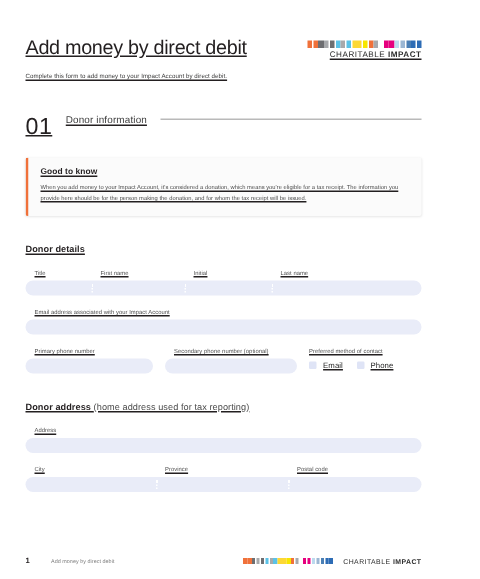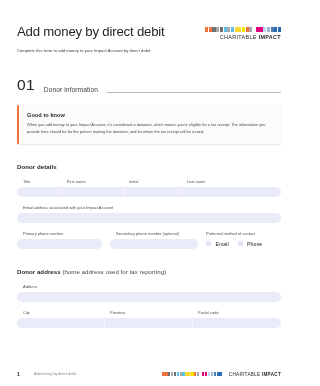--- a/index.html
+++ b/index.html
@@ -14,20 +14,21 @@
     color: #231f20;
     overflow: hidden;
     position: relative;
   }
   .page {
     width: 298px;
     height: 386px;
     box-sizing: border-box;
     padding: 0 17px;
     position: relative;
+    text-decoration: underline;
   }
 
   
   .header {
     display: flex;
     align-items: flex-start;
     justify-content: space-between;
     padding-top: 25px;
   }
   .title {
@@ -69,21 +70,21 @@
     font-size: 5.4px;
     letter-spacing: 0.35px;
     color: #2b2b2b;
     white-space: nowrap;
   }
   .brand-text b { font-weight: 700; }
 
   
   .step {
     display: flex;
-    align-items: flex-end;
+    align-items: flex-start;
     margin-top: 24px;
   }
   .step-num {
     font-size: 15.5px;
     font-weight: 300;
     color: #231f20;
     letter-spacing: 0.3px;
     line-height: 1;
   }
   .step-label {

